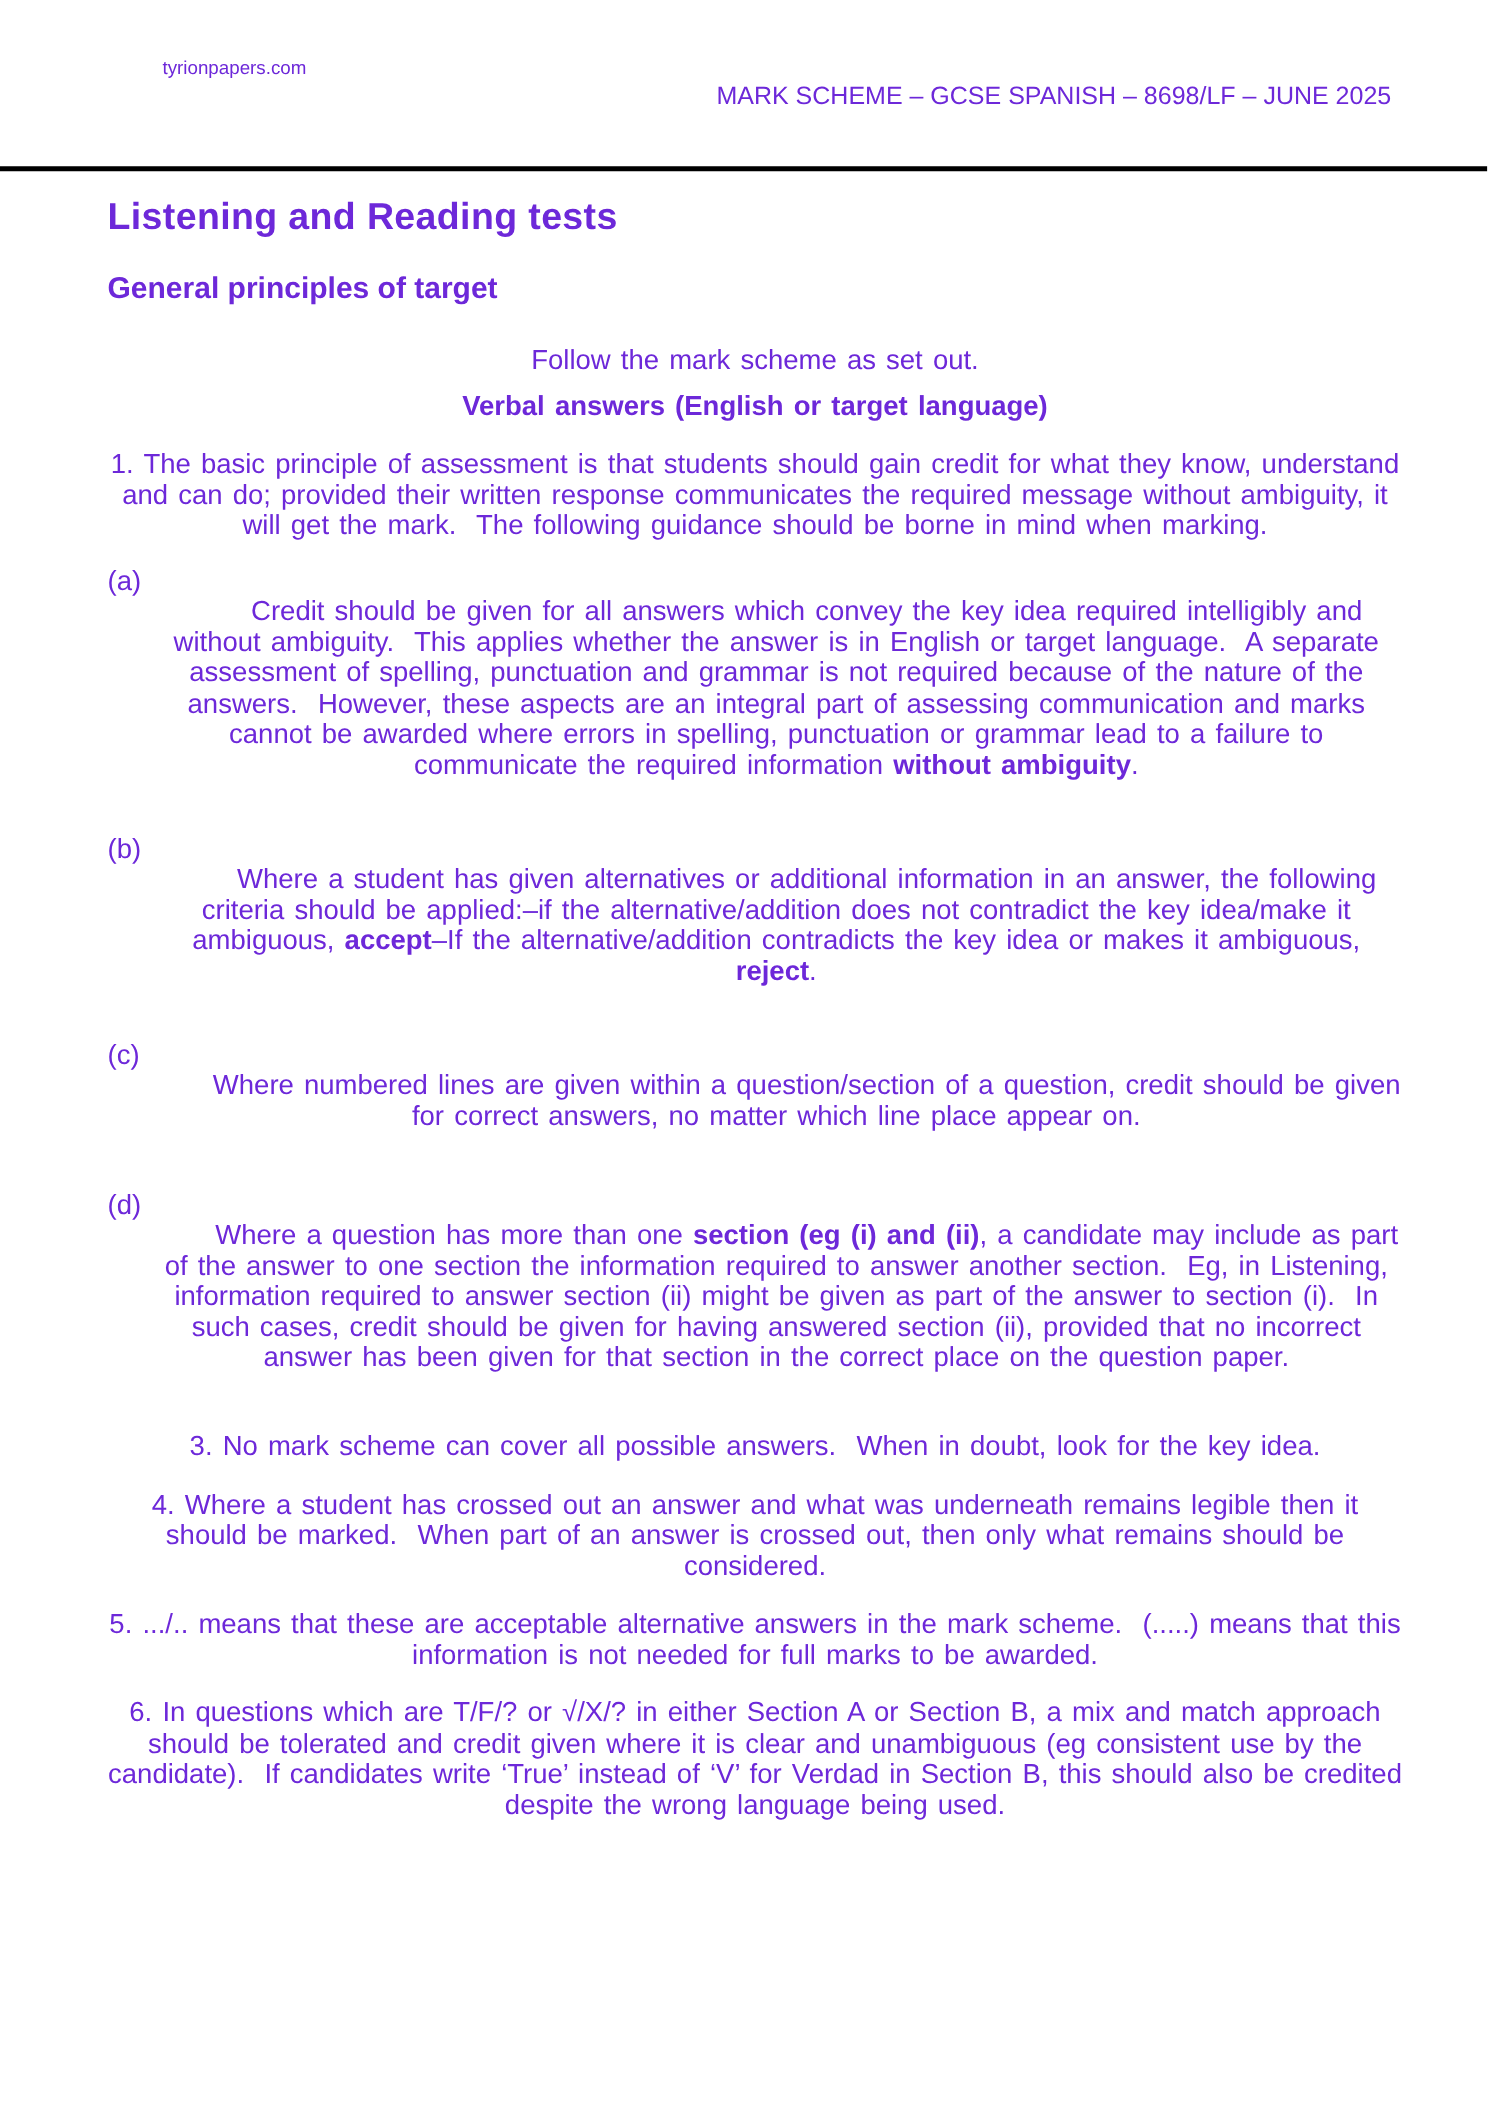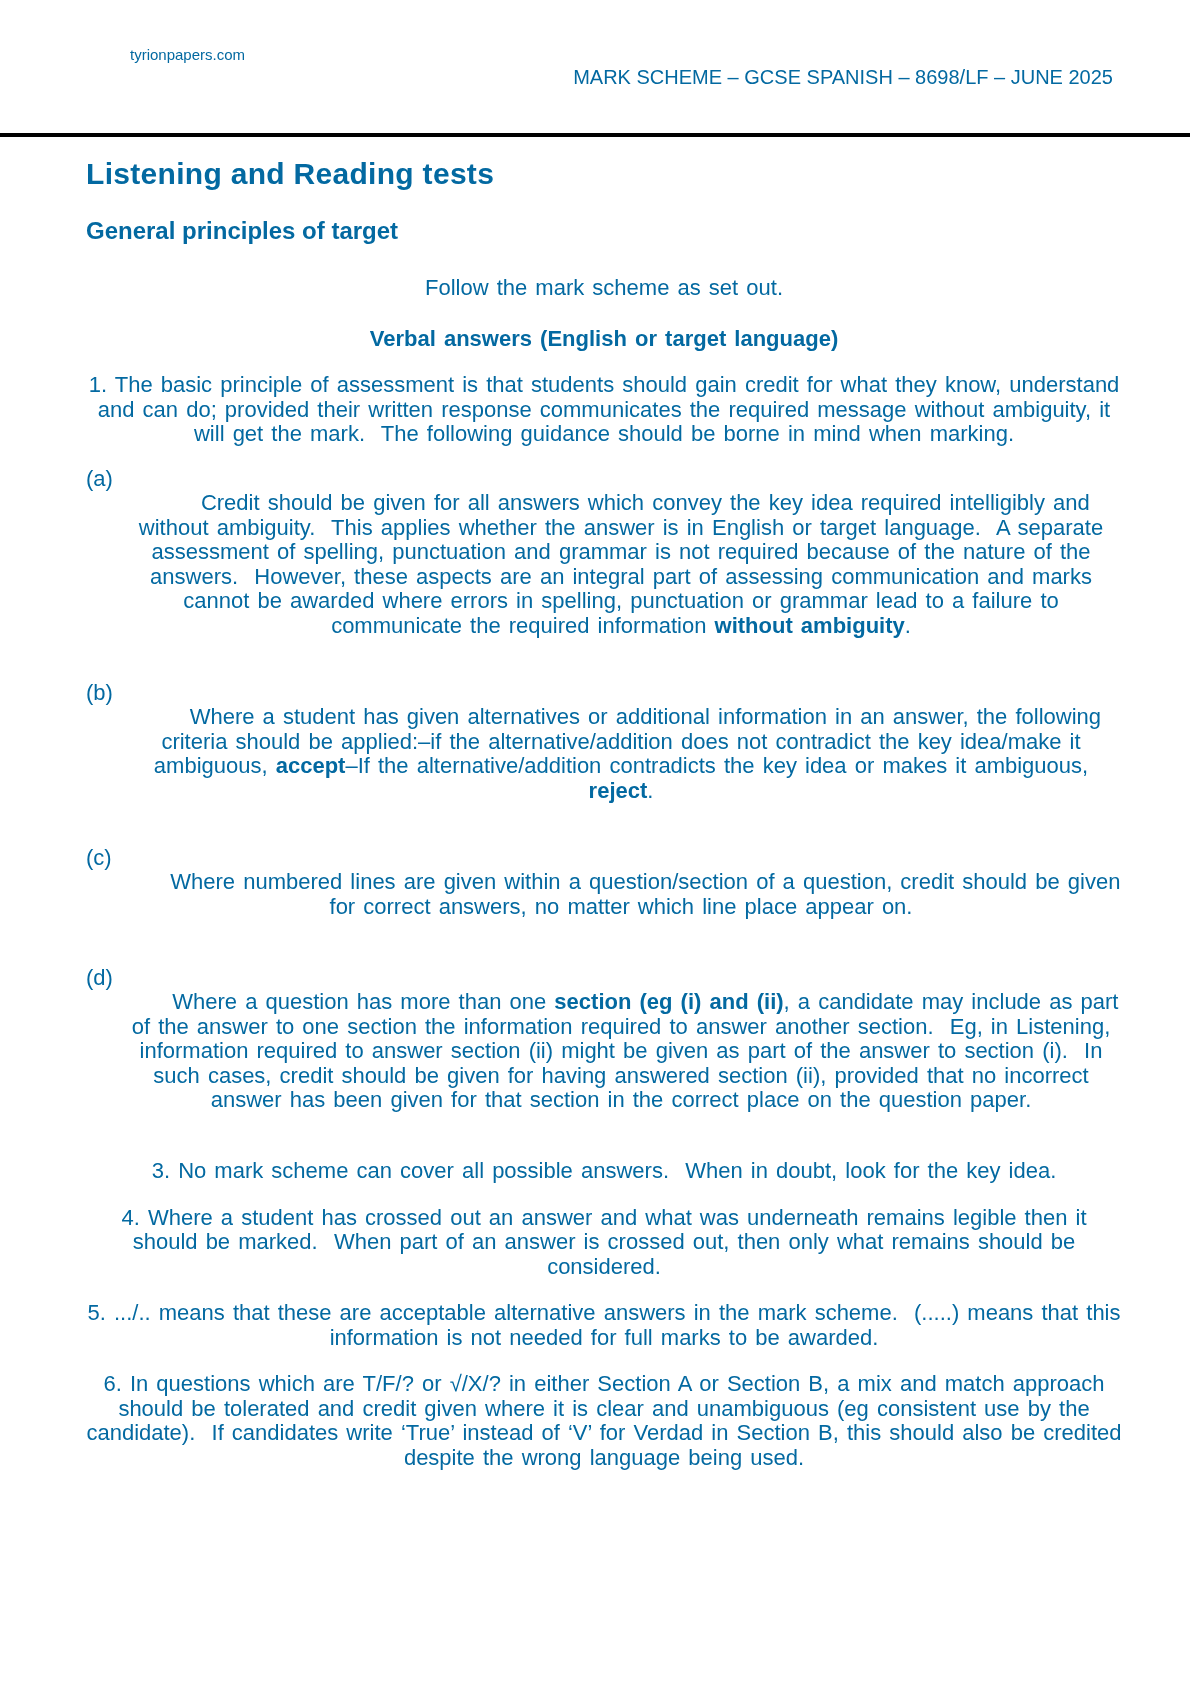--- a/index.html
+++ b/index.html
@@ -1,21 +1,21 @@
 <!DOCTYPE html>
 <html><head>
 <meta charset="utf-8">
 <style>
   html, body { margin: 0; padding: 0; background: #ffffff; }
   .page {
     position: relative;
     width: 1190px;
     height: 1508px;
     background: #ffffff;
-    color: #0369a1;
+    color: #6d28d9;
     font-family: "Liberation Sans", sans-serif;
     overflow: hidden;
   }
   .site-label {
     position: absolute;
     left: 130px;
     top: 46px;
     font-size: 15px;
     line-height: 18px;
   }
@@ -71,21 +71,21 @@
   .para {
     margin: 22px 0 0 0;
     font-size: 22px;
     line-height: 24.5px;
     white-space: pre-wrap;
     word-spacing: 2px;
     text-align: center;
   }
   .intro { margin-top: 30px; }
   .verbal-heading {
-    margin-top: 26px;
+    margin-top: 12px;
     font-weight: bold;
   }
   .li {
     position: relative;
     padding-left: 34px;
     margin-top: 18px;
   }
   .li.first { margin-top: 20px; }
   .li.gap { margin-top: 22px; }
   .li-label {

